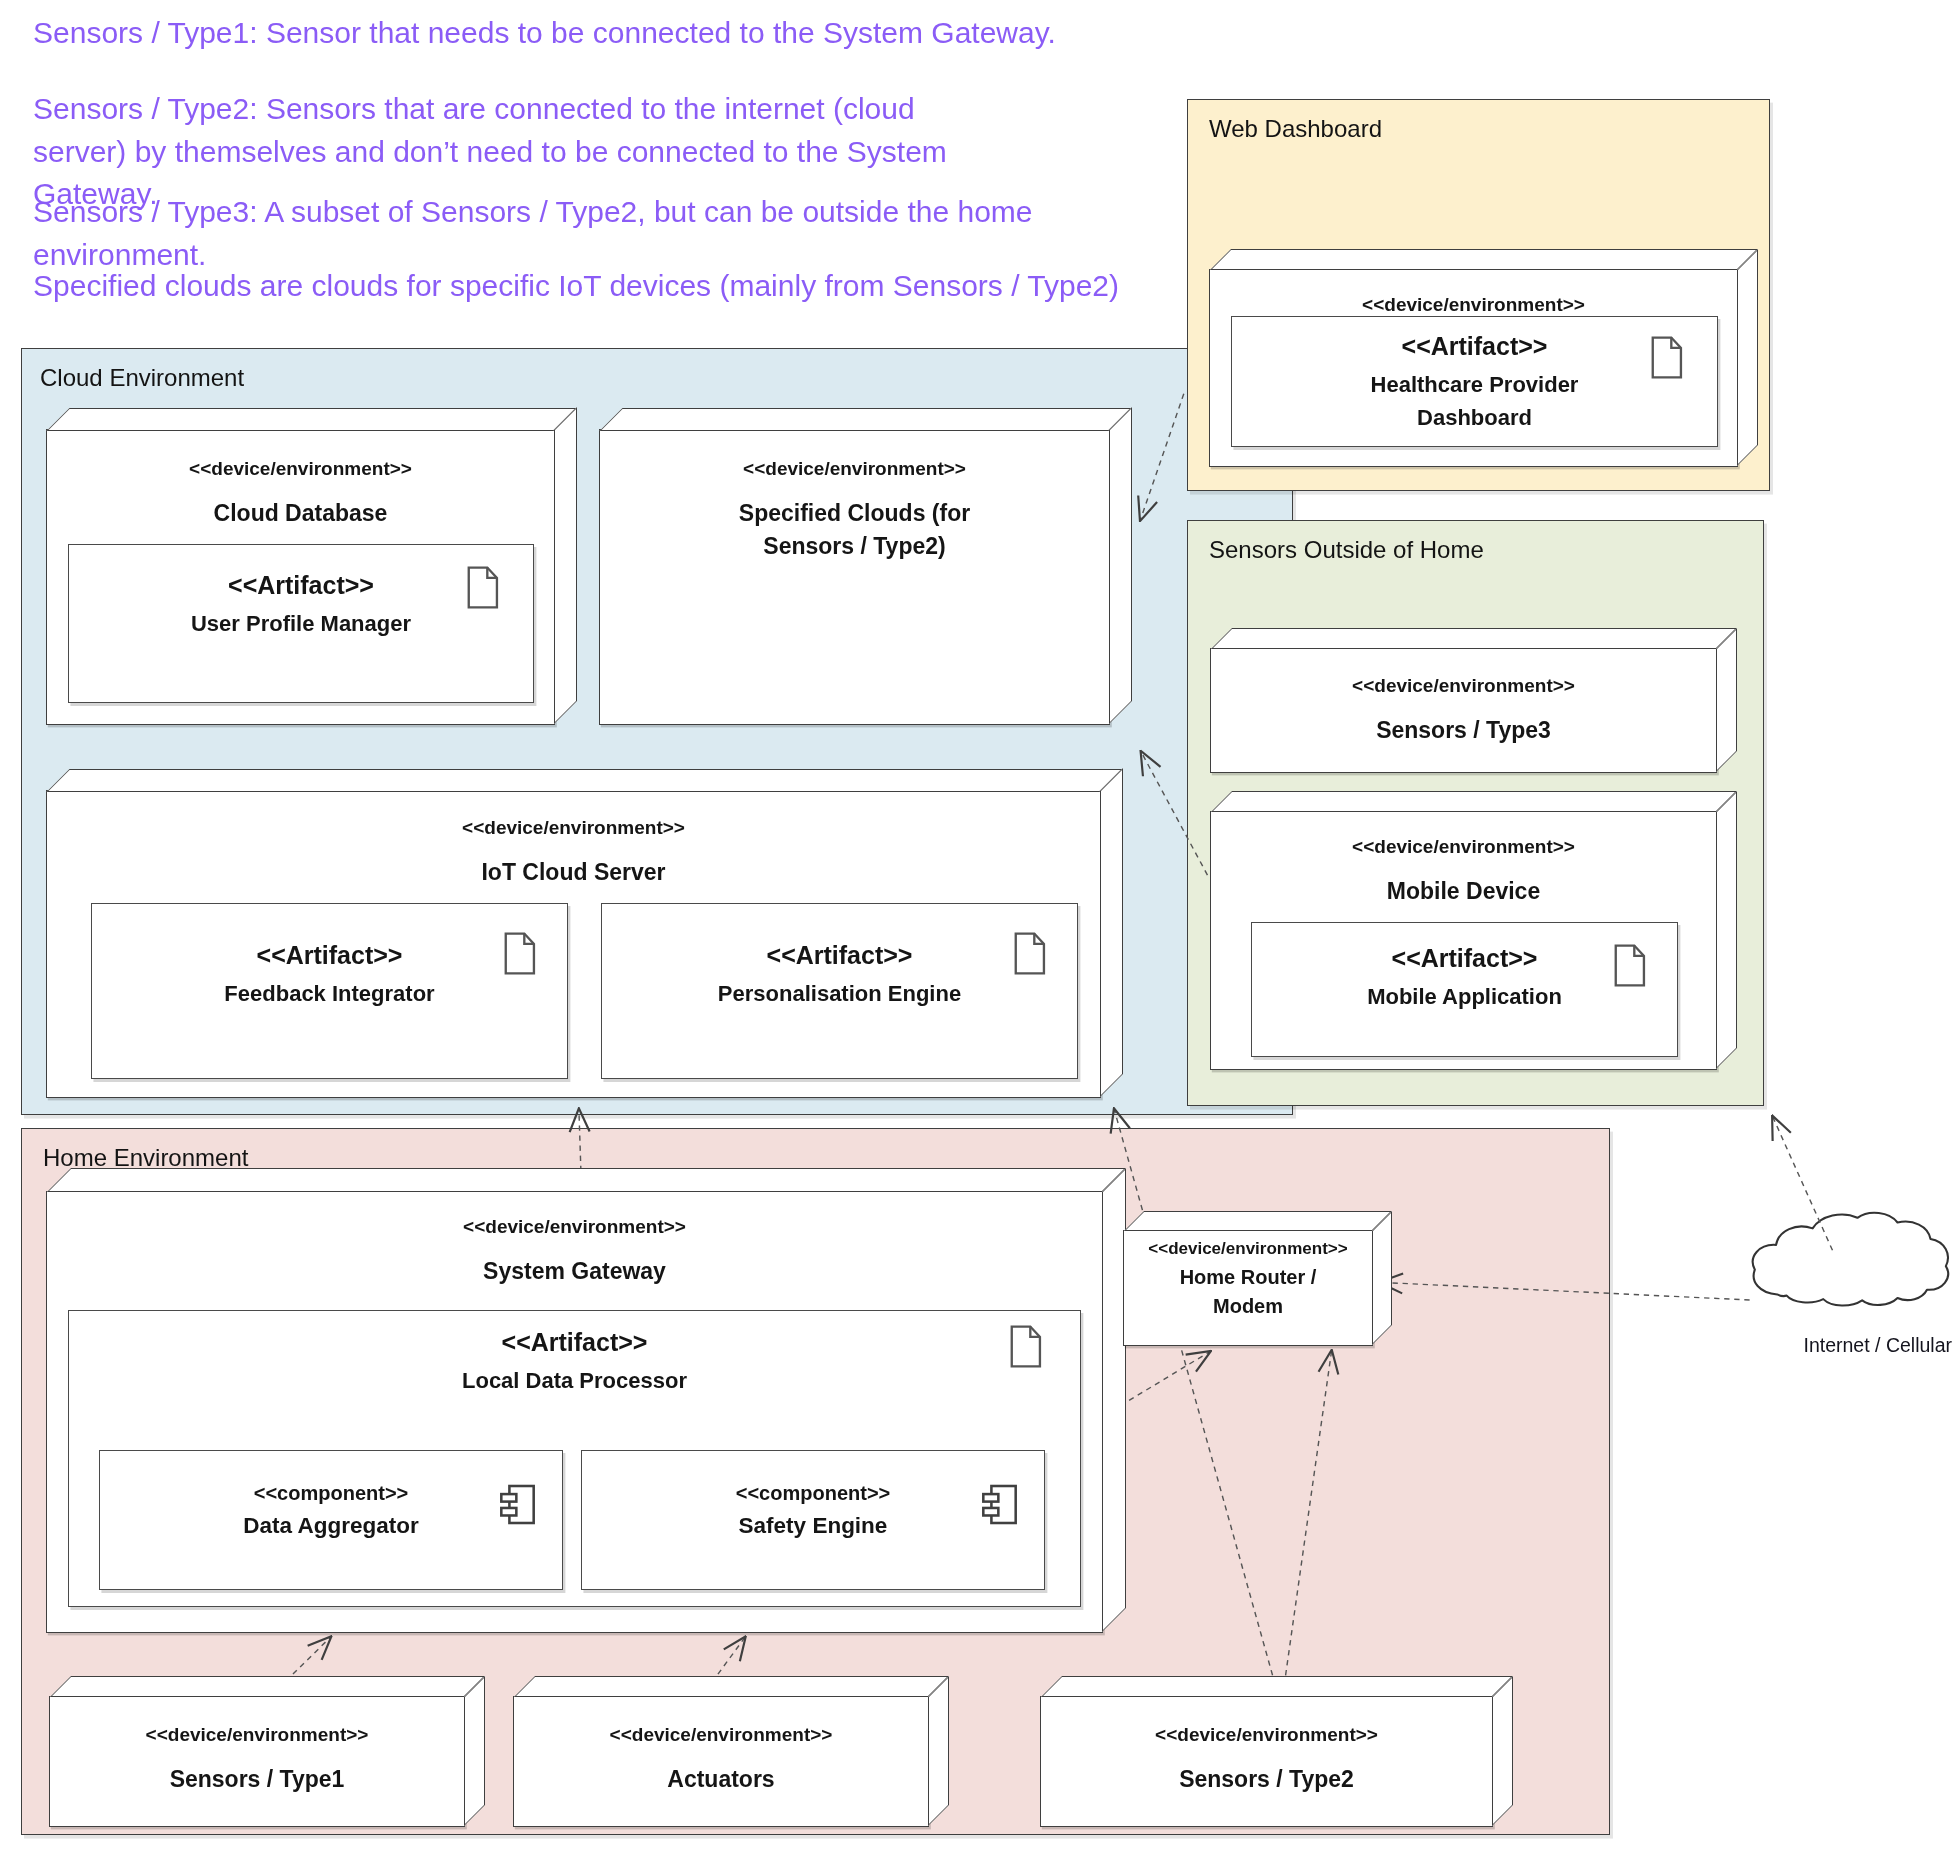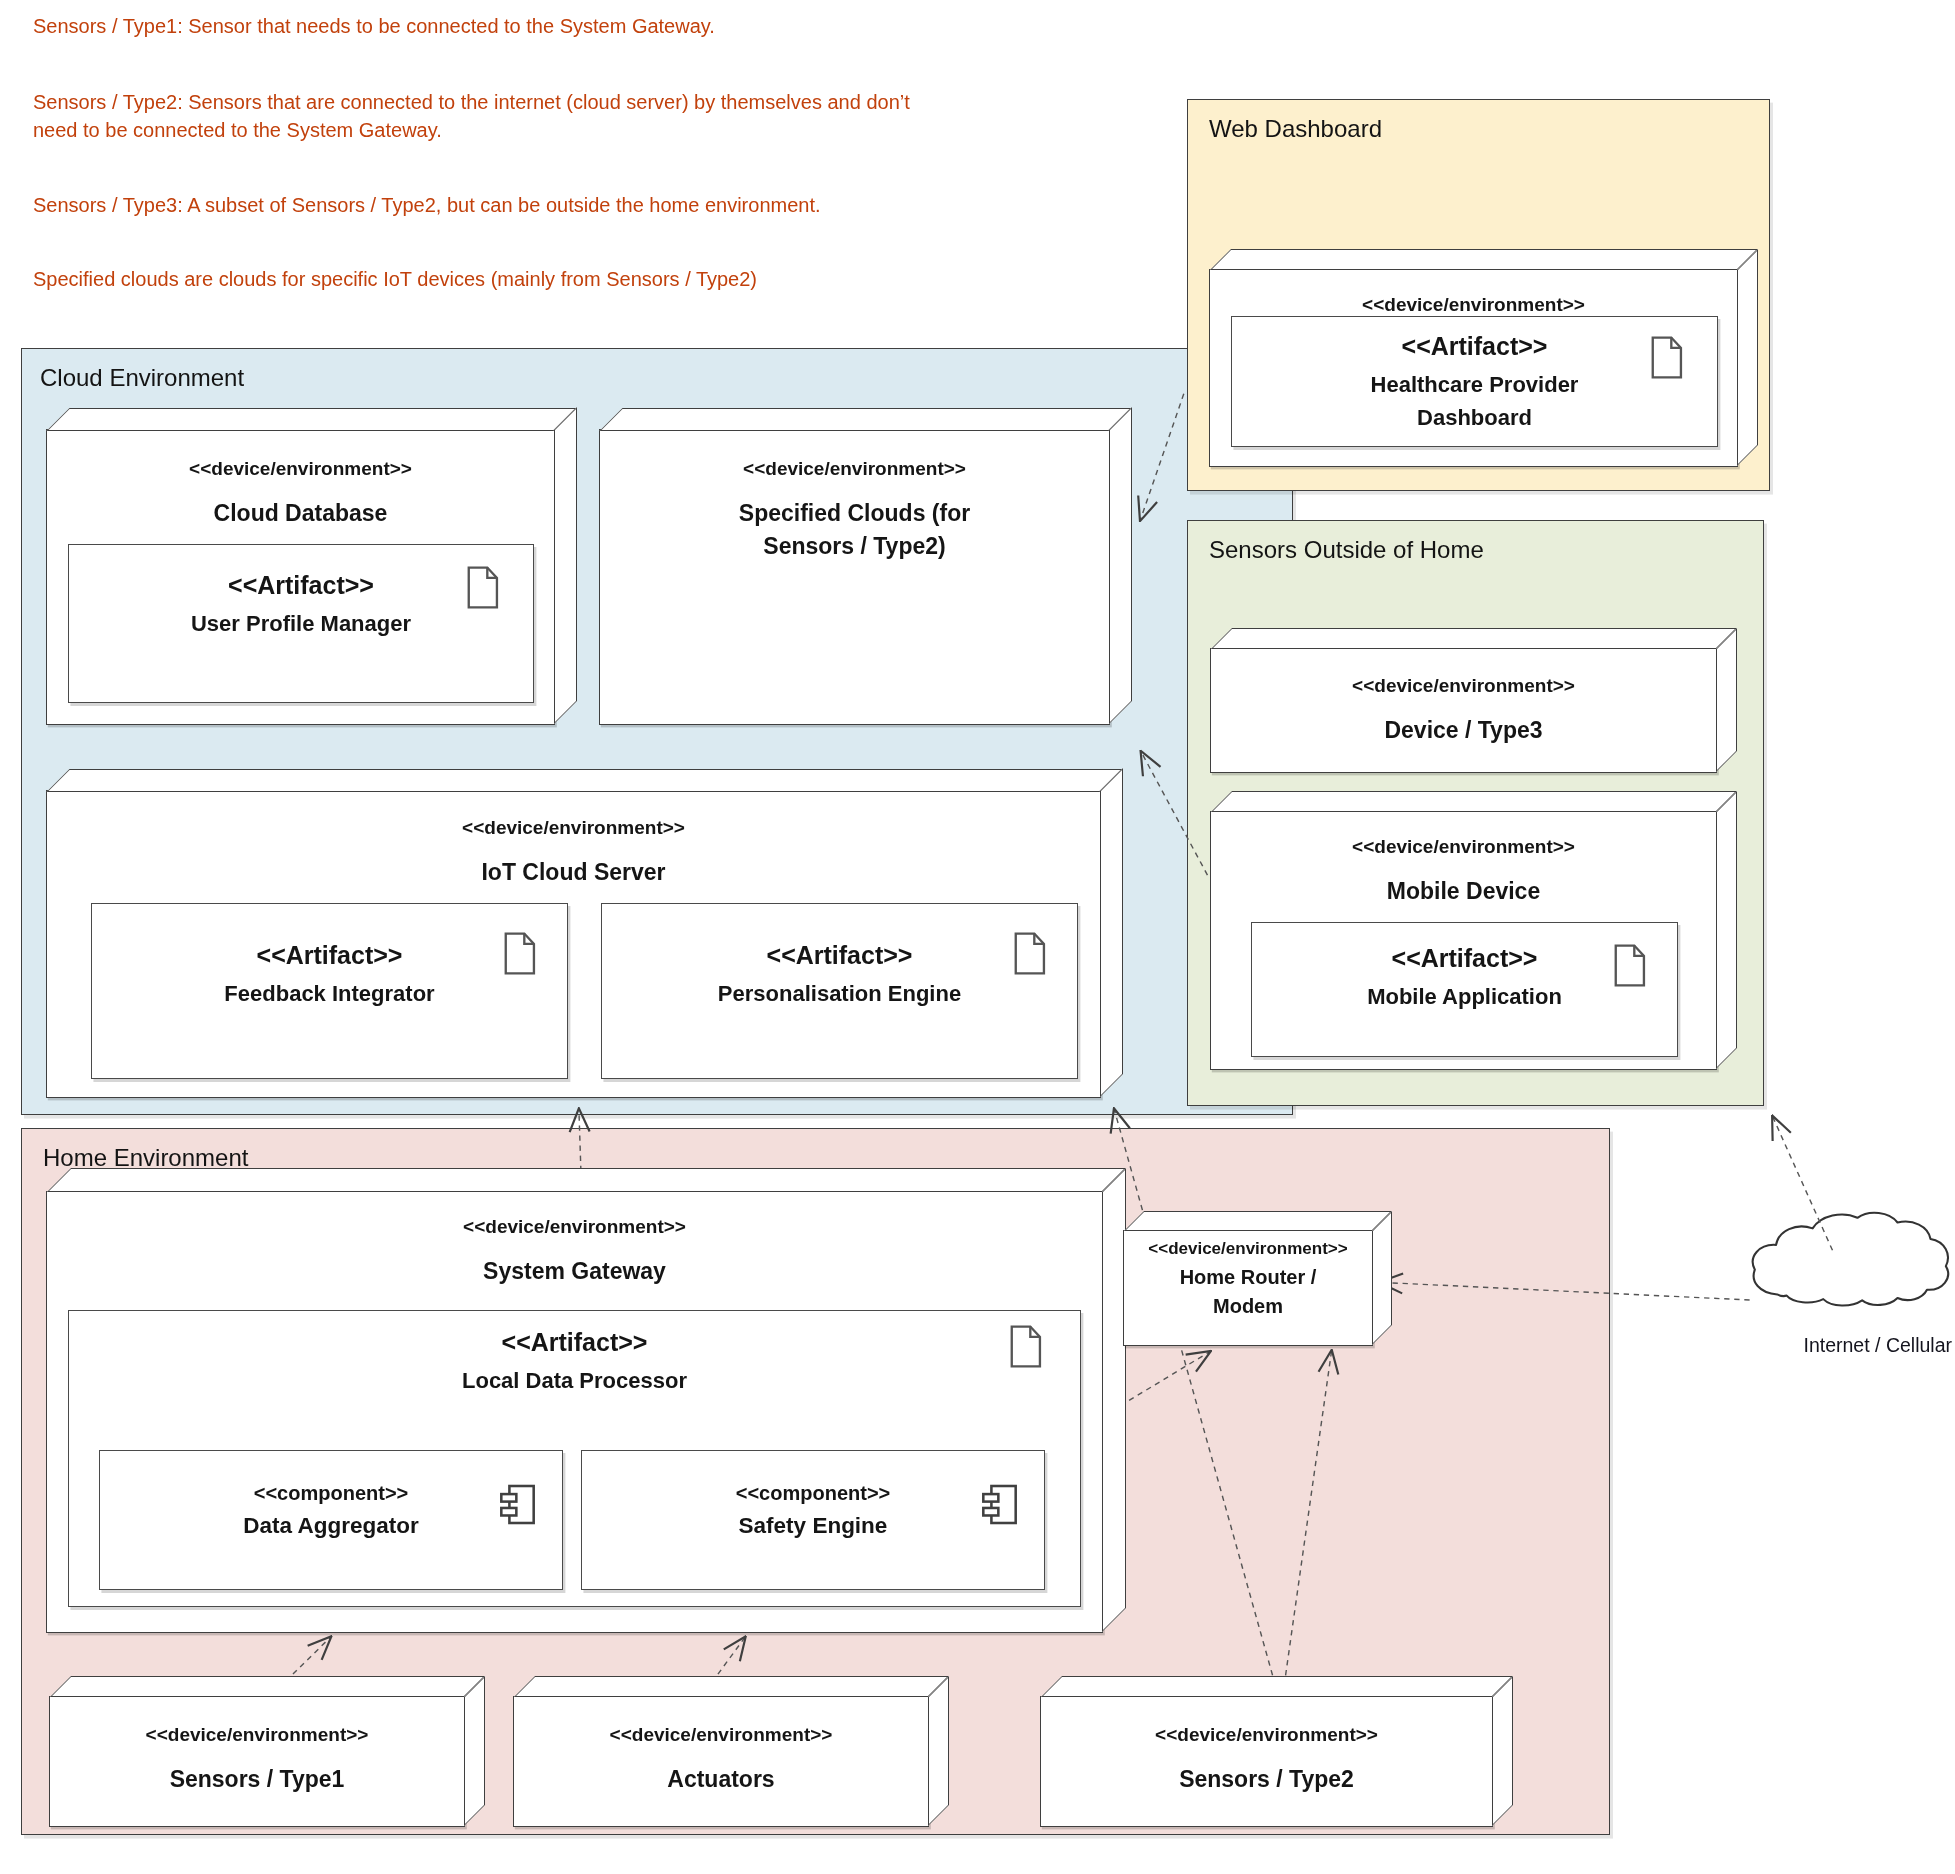--- a/index.html
+++ b/index.html
@@ -4,21 +4,21 @@
 <style>
   :root{
     --cloud_env_bg:#dbeaf1; --web_dash_bg:#fdf0cd; --outside_bg:#e8eeda;
     --home_bg:#f3dedb; --edge:#3f3f3f; --ink:#151515;
   }
   html,body{margin:0;padding:0;background:#ffffff;}
   #canvas{position:relative;width:1955px;height:1875px;background:#fff;
     font-family:"Liberation Sans", sans-serif;color:var(--ink);overflow:hidden;}
 
   
-  .note{position:absolute;left:33px;font-size:20px;line-height:1.42;color:#c2410c;}
+  .note{position:absolute;left:33px;font-size:30px;line-height:1.42;color:#8b5cf6;}
 
   
   .env{position:absolute;border:1.8px solid var(--edge);box-sizing:border-box;
        box-shadow:3px 3.6px 0 rgba(0,0,0,0.10);}
   .env-label{position:absolute;left:21px;top:15px;font-size:24px;color:#141414;}
 
   
   .node{position:absolute;--d:22.5px;background:#fff;border:1.8px solid var(--edge);
         box-sizing:border-box;text-align:center;z-index:10;
         box-shadow:1.8px 2.4px 0 rgba(0,0,0,0.18);font-weight:bold;}
@@ -128,21 +128,21 @@
         </span>
       </div>
     </div>
   </div>
 
   <div class="env" style="left:1187px;top:520px;width:577px;height:586px;background:var(--outside_bg)">
     <div class="env-label">Sensors Outside of Home</div>
 
     <div class="node" style="left:22px;top:127px;width:507px;height:125px;padding-top:26px;--d:21px">
       <span class="stype">&lt;&lt;device/environment&gt;&gt;</span>
-      <span class="nname">Device / Type3</span>
+      <span class="nname">Sensors / Type3</span>
     </div>
 
     <div class="node" style="left:22px;top:290px;width:507px;height:259px;padding-top:24px;--d:21px">
       <span class="stype">&lt;&lt;device/environment&gt;&gt;</span>
       <span class="nname">Mobile Device</span>
       <div class="artifact" style="left:40px;top:110px;width:427px;height:135px;padding-top:21px">
         <span class="astype">&lt;&lt;Artifact&gt;&gt;</span>
         <span class="aname" style="max-width:308px">Mobile Application</span>
         <span class="doc" style="right:31px;top:20px">
           <svg viewBox="0 0 24 32" width="33" height="45">

